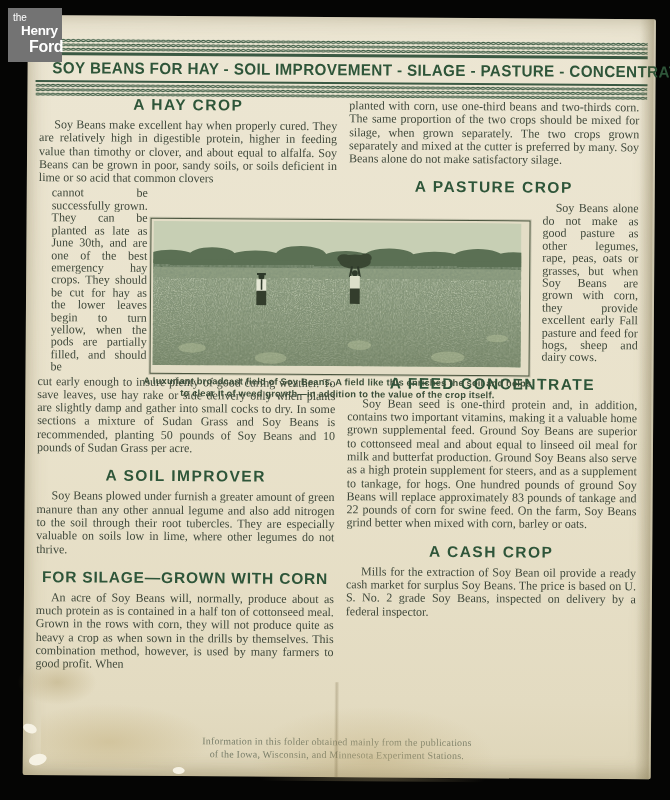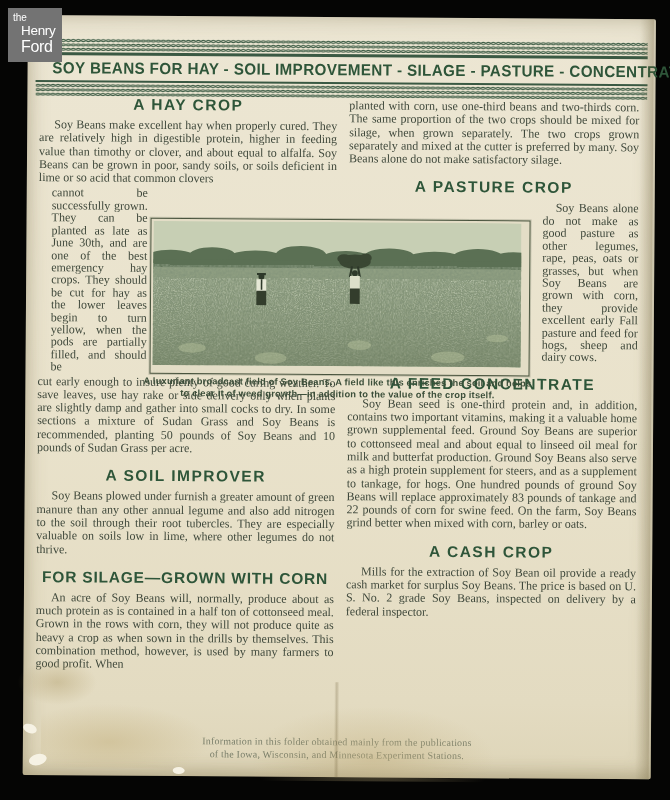--- a/index.html
+++ b/index.html
@@ -26,22 +26,22 @@
   .tear.t1{left:0px;bottom:42px;width:14px;height:9px;transform:rotate(20deg);}
   .tear.t2{left:6px;bottom:10px;width:18px;height:11px;transform:rotate(-15deg);}
   .tear.t3{left:150px;bottom:2px;width:12px;height:7px;}
   
   .logo{
     position:absolute;left:8px;top:8px;width:54px;height:54px;z-index:6;
     color:#fff;font-family:"Liberation Sans",sans-serif;box-sizing:border-box;
     padding:5px 0 0 5px;line-height:1;
   }
   .logo .the{font-size:10px;font-weight:400;margin:0 0 1px 0;}
-  .logo .henry{font-size:13.5px;font-weight:400;margin:1px 0 0 8px;letter-spacing:-.3px;}
-  .logo .ford{font-size:16px;font-weight:400;margin:1px 0 0 8px;letter-spacing:-.3px;}
+  .logo .henry{font-size:13.5px;font-weight:700;margin:1px 0 0 8px;letter-spacing:-.3px;}
+  .logo .ford{font-size:16px;font-weight:700;margin:1px 0 0 16px;letter-spacing:-.3px;}
   
   .banner{position:absolute;left:8px;right:8px;top:23px;}
   .braid{display:block;width:100%;height:13px;}
   .rule{height:2.5px;margin:1px 0;}
   .title-row{text-align:center;white-space:nowrap;padding:3px 0 2px;}
   .title-row span{
     display:inline-block;transform:scaleX(.95);transform-origin:center;
     font-family:"Liberation Sans",sans-serif;font-weight:700;font-size:16px;
     letter-spacing:.4px;
   }

